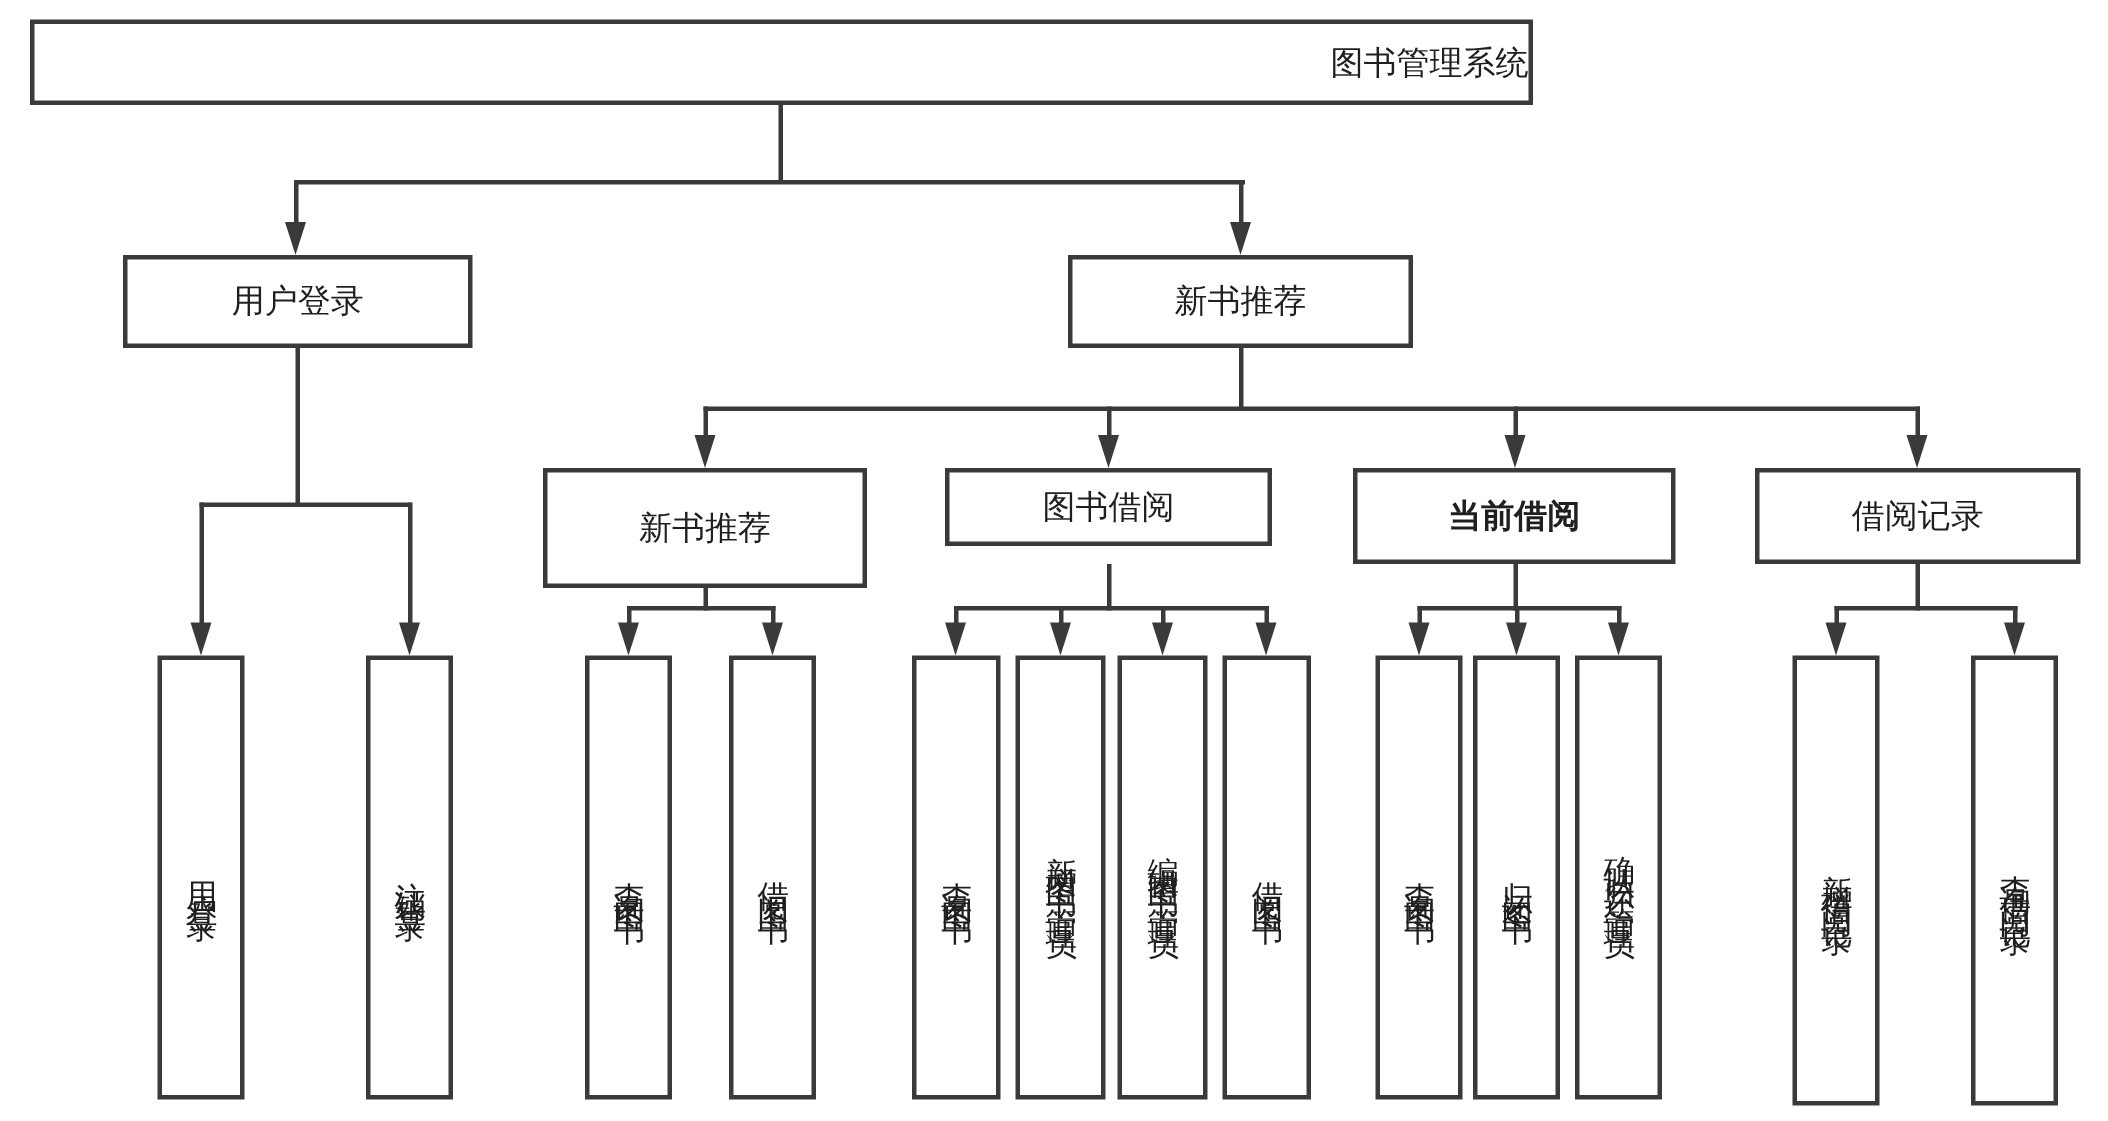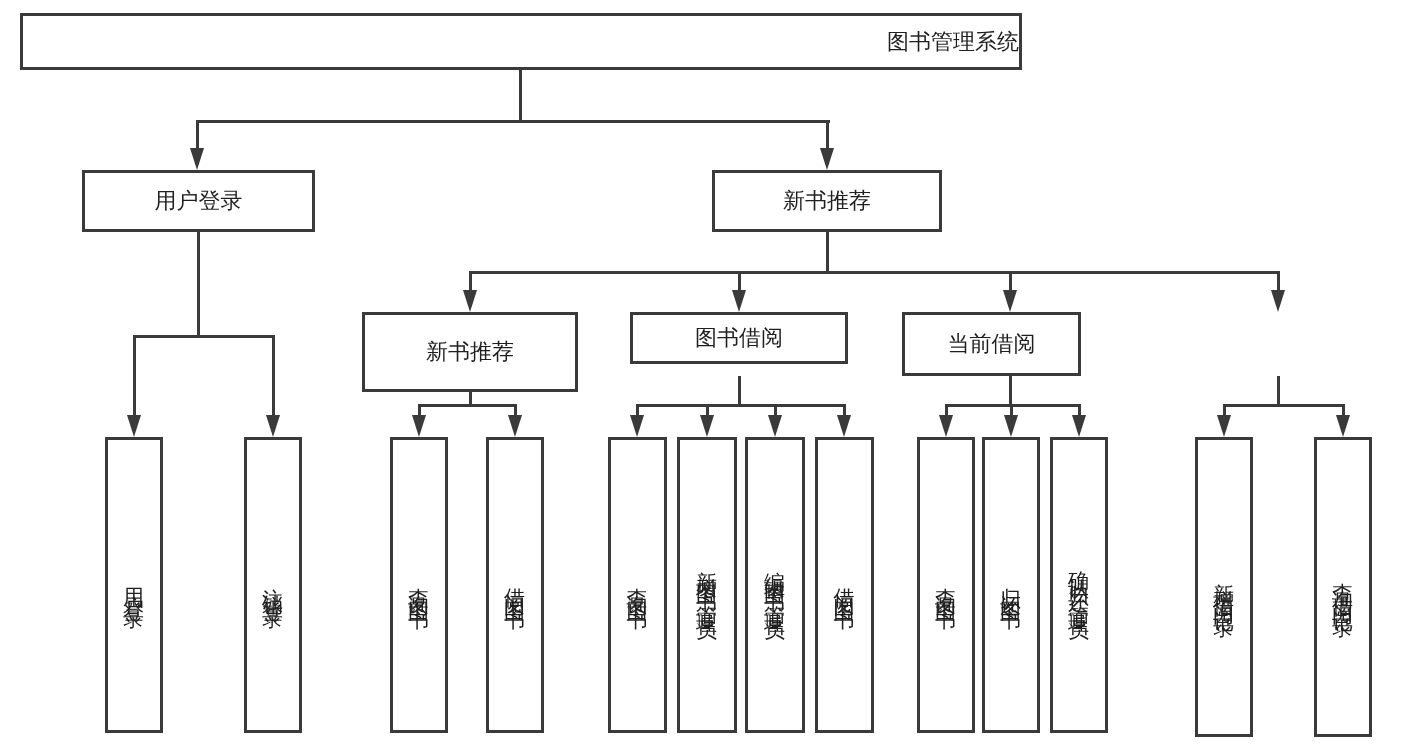--- a/index.html
+++ b/index.html
@@ -90,22 +90,25 @@
   <div class="ah" style="left:1003px; top:290px;"></div>
   <div class="vl" style="left:1277px; top:271px; height:21px;"></div>
   <div class="ah" style="left:1271px; top:290px;"></div>
 
   <div class="node" style="left:362px; top:312px; width:216px; height:80px;">
     <span>新书推荐</span>
   </div>
   <div class="node" style="left:630px; top:312px; width:218px; height:52px;">
     <span>图书借阅</span>
   </div>
-  <div class="node" style="left:902px; top:312px; width:179px; height:64px;">
+  <div class="node" style="left:902px; top:312px; width:215px; height:64px;font-weight:bold;">
     <span>当前借阅</span>
+  </div>
+  <div class="node" style="left:1170px; top:312px; width:217px; height:64px;">
+    <span>借阅记录</span>
   </div>
 
   <div class="vl" style="left:469px; top:376px; height:31px;"></div>
   <div class="hl" style="left:418px; top:404px; width:99px;"></div>
   <div class="vl" style="left:418px; top:404px; height:13px;"></div>
   <div class="ah" style="left:412px; top:415px;"></div>
   <div class="vl" style="left:514px; top:404px; height:13px;"></div>
   <div class="ah" style="left:508px; top:415px;"></div>
 
   <div class="vl" style="left:738px; top:376px; height:31px;"></div>

